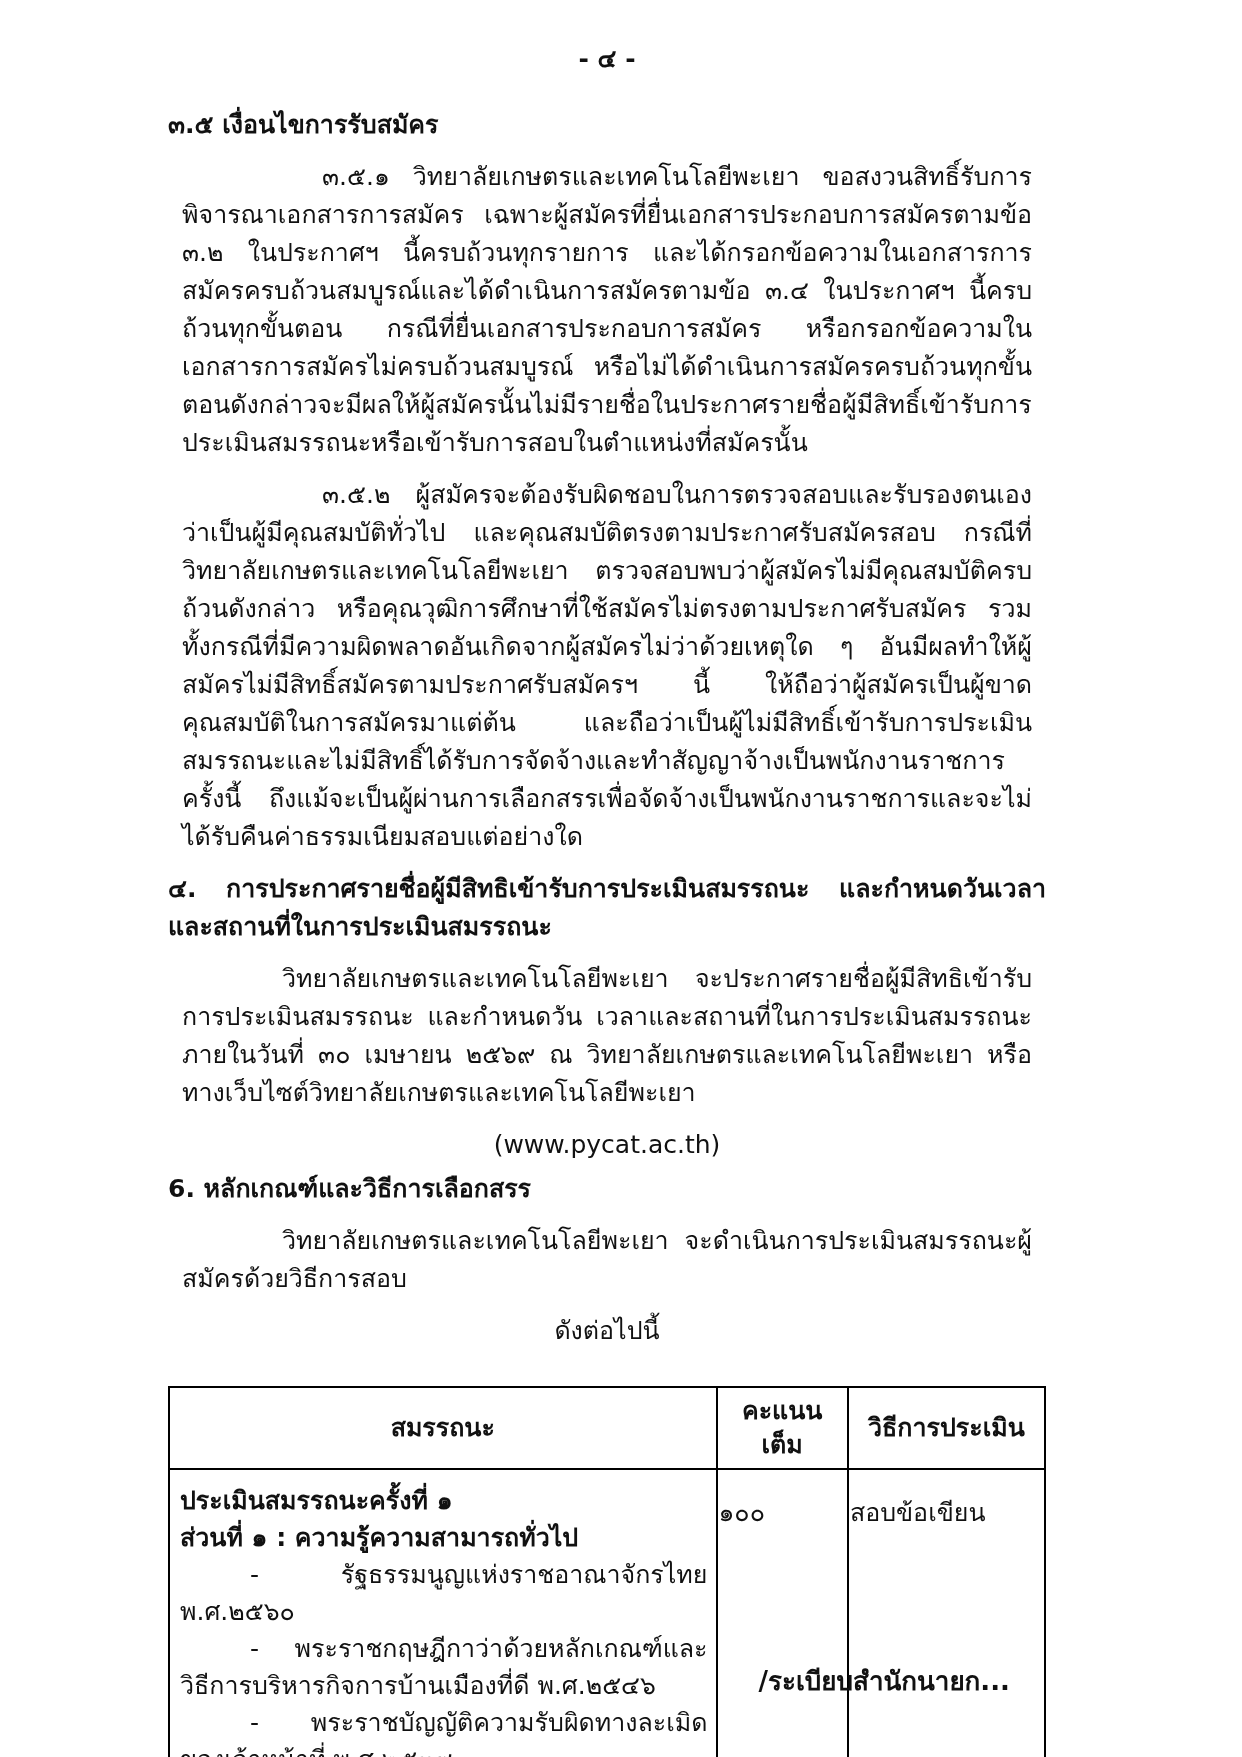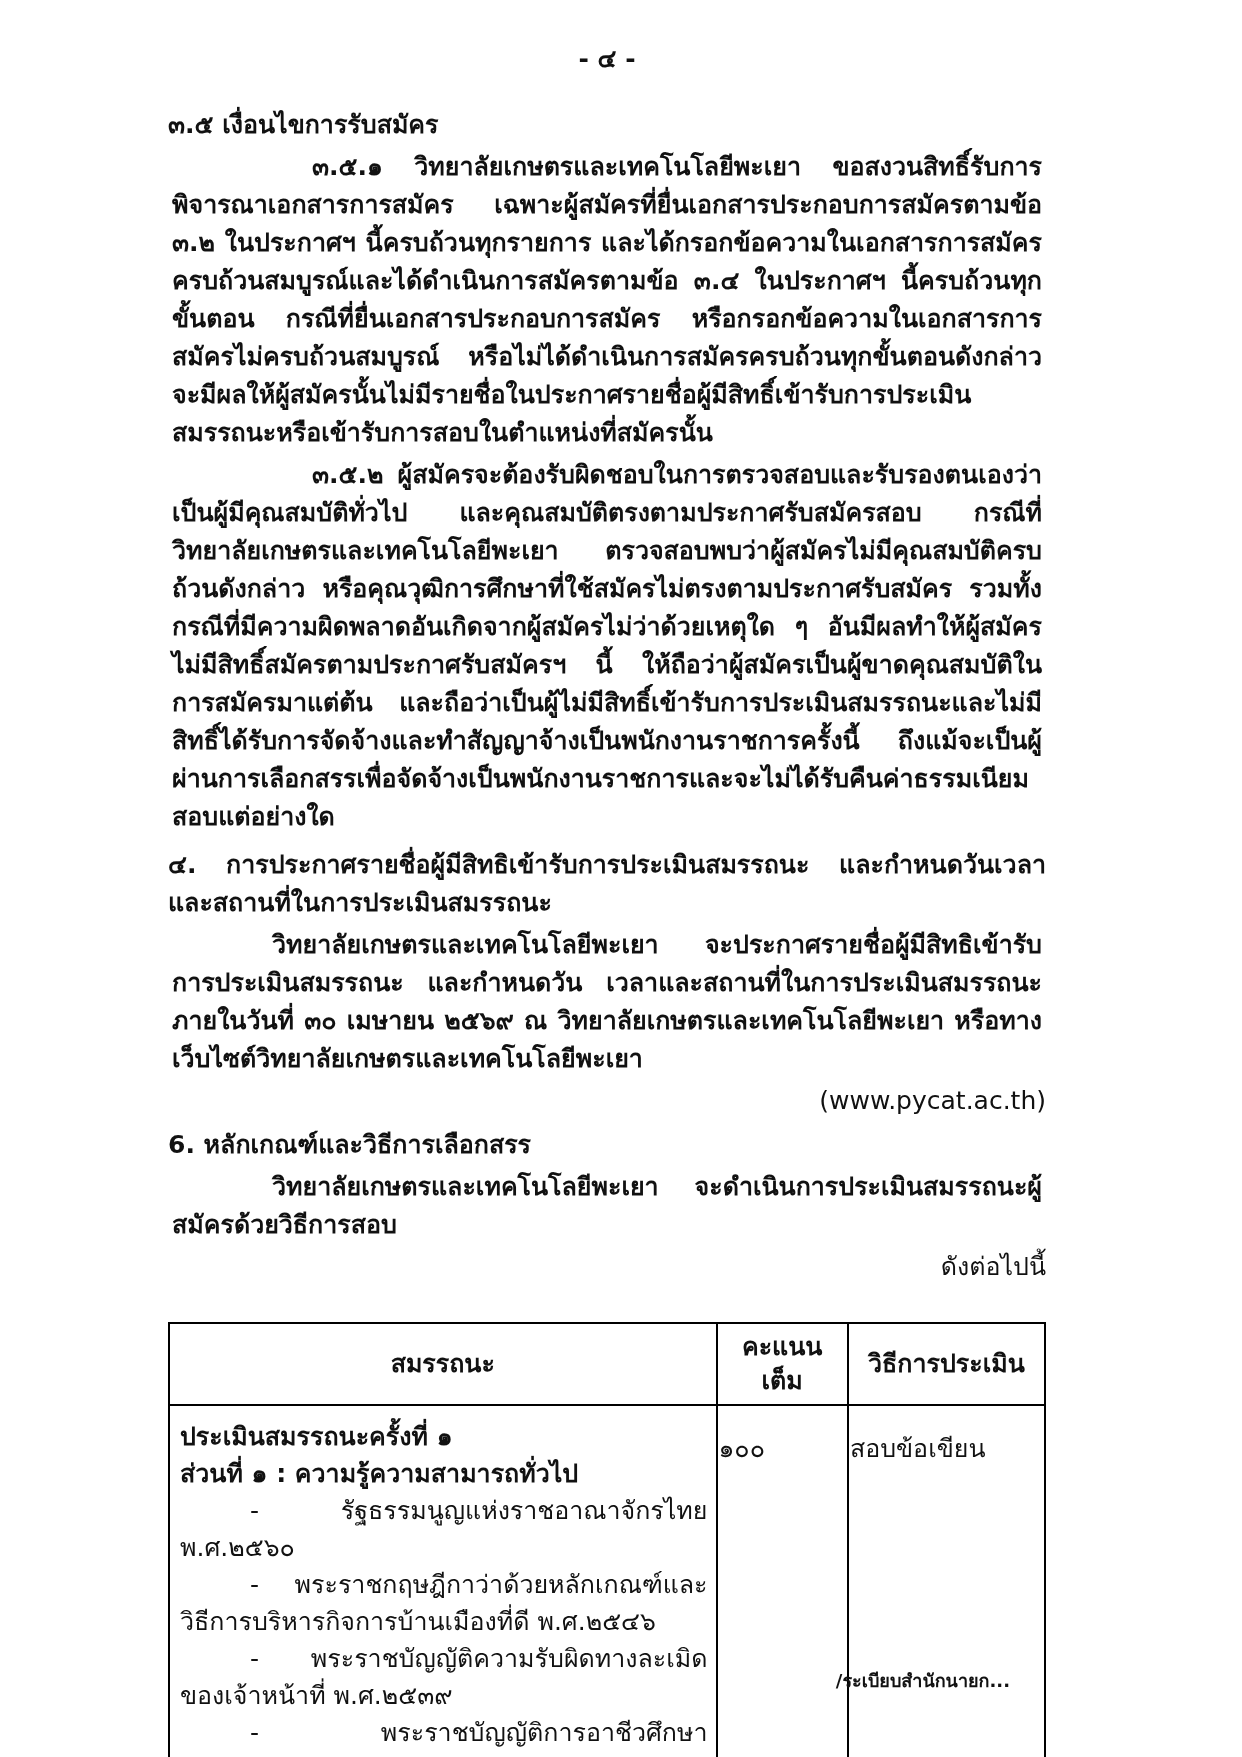--- a/index.html
+++ b/index.html
@@ -28,28 +28,27 @@
     margin-top: 40px;
     font-weight: bold;
   }
   .sect-heading {
     font-weight: bold;
     text-align: justify;
   }
   .h35 { margin-top: 28px; }
   .para {
     text-align: justify;
-    margin: 4px;
-    font-weight: bold;
+    margin: 14px;
   }
   .clause { text-indent: 140px; }
   .body-indent { text-indent: 100px; }
   .h4 { margin-top: 10px; }
   .h5 { margin-top: 6px; }
-  .plain-line { text-align: right; }
+  .plain-line { text-align: center; }
   table.assessment {
     border-collapse: collapse;
     width: 100%;
     margin-top: 36px;
     table-layout: fixed;
     border-radius: 7px;
   }
   table.assessment th,
   table.assessment td {
     border: 2.5px solid #000000;
@@ -77,21 +76,21 @@
   .row-title { font-weight: bold; }
   .law-topic {
     text-indent: 70px;
     text-align: justify;
   }
   .footer-note {
     position: absolute;
     top: 1662px;
     right: 232px;
     font-weight: bold;
-    font-size: 18px;
+    font-size: 26px;
   }
 </style>
 </head>
 <body>
 
 <div class="content">
 
   <div class="page-number">- ๔ -</div>
 
   <div class="sect-heading h35">๓.๕ เงื่อนไขการรับสมัคร</div>

